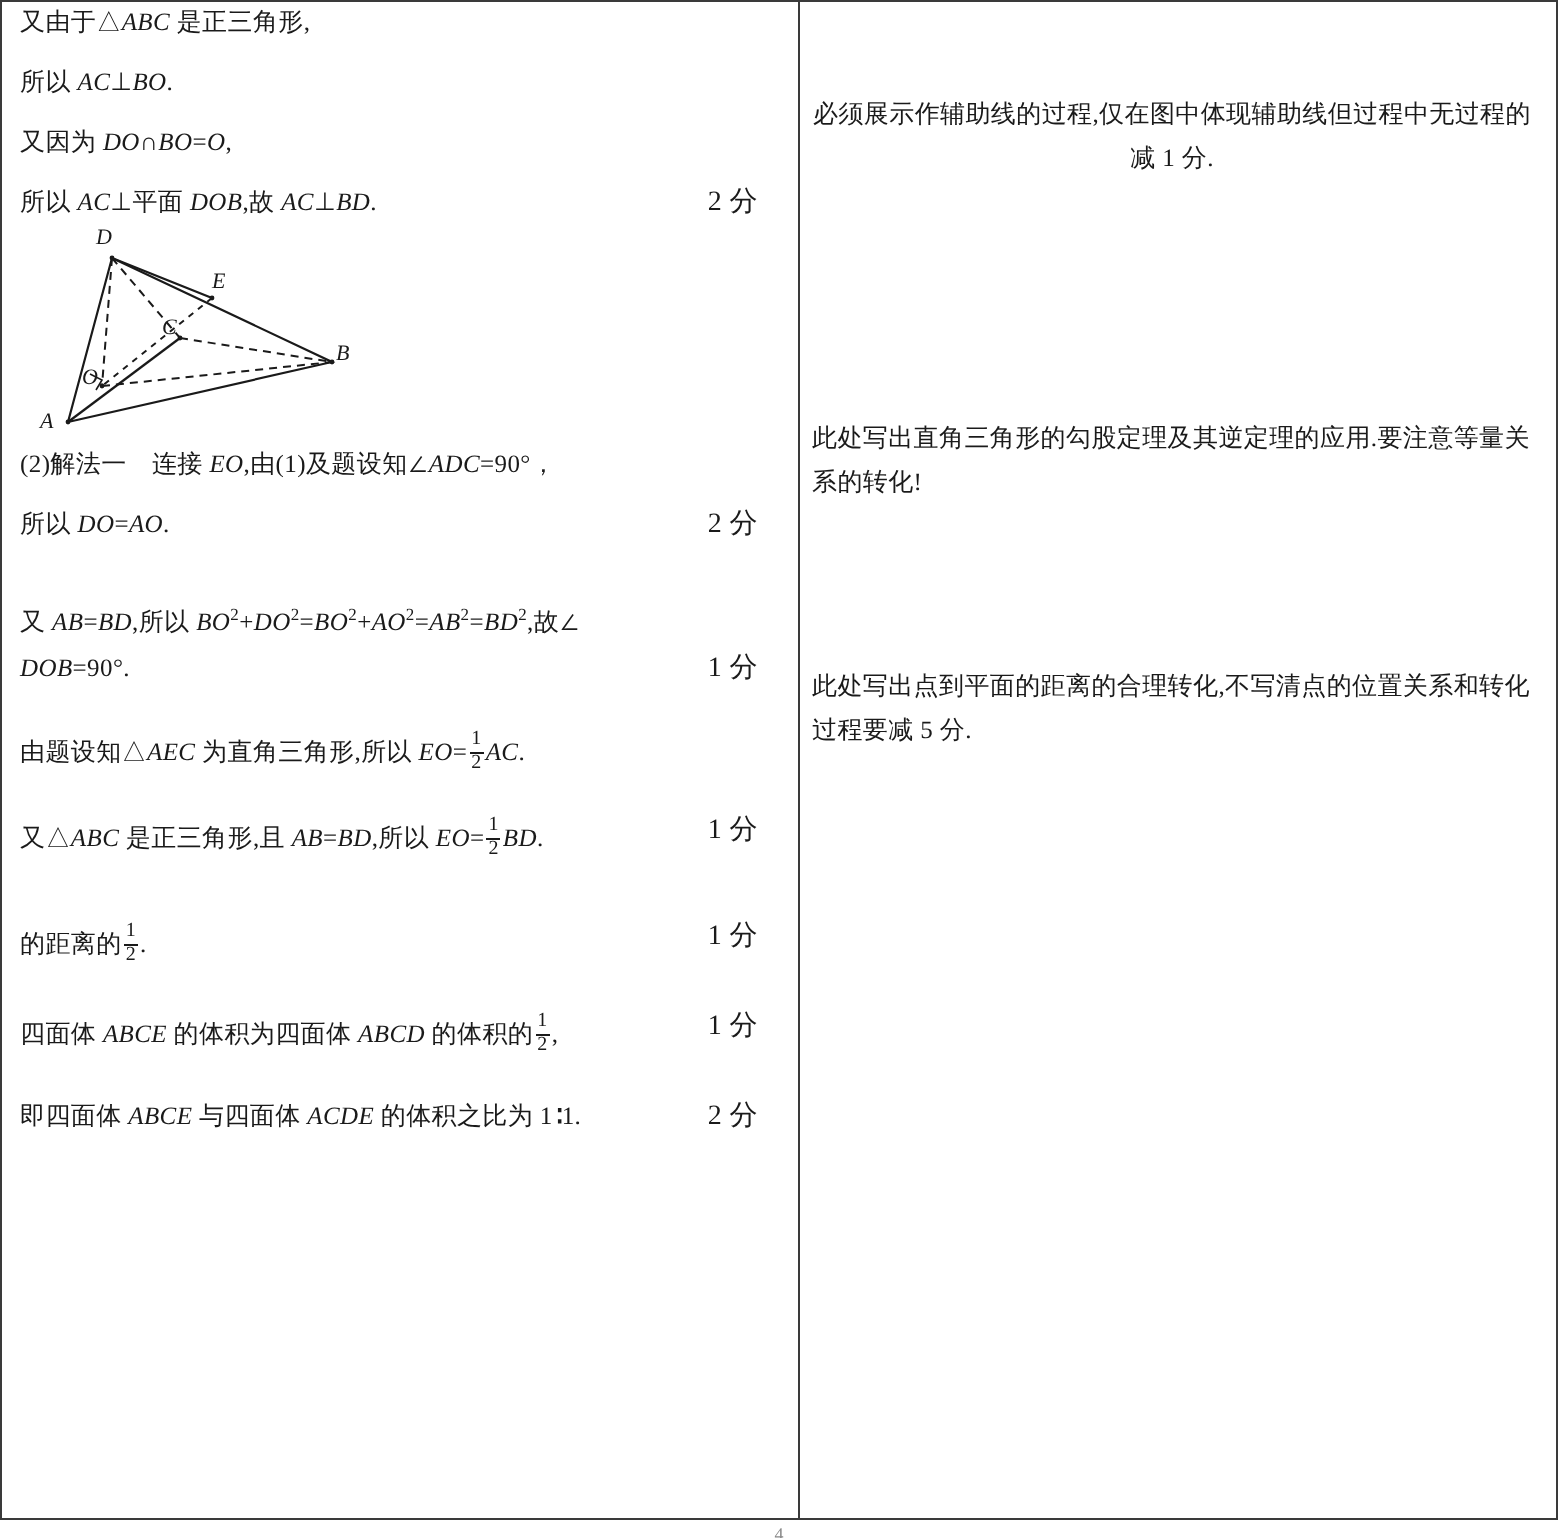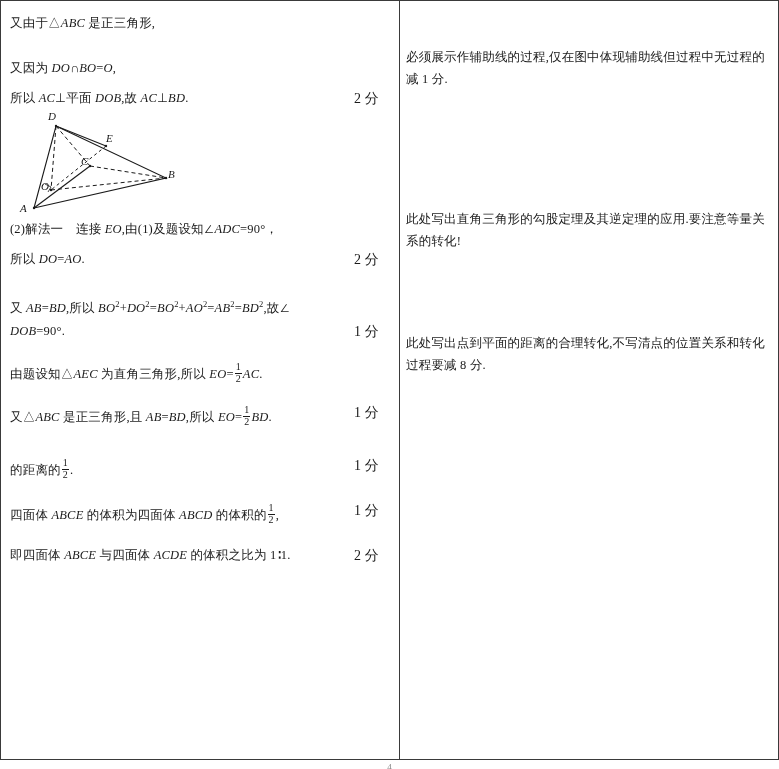--- a/index.html
+++ b/index.html
@@ -41,21 +41,21 @@
   .vline.mid   { left: 399px; }
   .vline.right { left: 778px; }
 
   .col-left {
     position: absolute;
     left: 0;
     top: 0;
     width: 399px;
     height: 760px;
     box-sizing: border-box;
-    padding: 16px 8px 0 10px;
+    padding: 4px 8px 0 10px;
   }
   .col-right {
     position: absolute;
     left: 400px;
     top: 0;
     width: 378px;
     height: 760px;
     box-sizing: border-box;
     padding: 46px 12px 0 6px;
   }
@@ -137,20 +137,24 @@
   <div class="vline right" style="height:760px;"></div>
 
   <div class="col-left">
 
     <div class="line">
       <span>又由于△<i>ABC</i> 是正三角形,</span>
       <span class="score"></span>
     </div>
     <div class="gap-15"></div>
 
+    <div class="line">
+      <span>所以 <i>AC</i>⊥<i>BO</i>.</span>
+      <span class="score"></span>
+    </div>
     <div class="gap-15"></div>
 
     <div class="line">
       <span>又因为 <i>DO</i>∩<i>BO</i>=<i>O</i>,</span>
       <span class="score"></span>
     </div>
     <div class="gap-15"></div>
 
     <div class="line">
       <span>所以 <i>AC</i>⊥平面 <i>DOB</i>,故 <i>AC</i>⊥<i>BD</i>.</span>
@@ -251,20 +255,20 @@
     <div class="gap-8"></div>
 
     <div class="line">
       <span>即四面体 <i>ABCE</i> 与四面体 <i>ACDE</i> 的体积之比为 1∶1.</span>
       <span class="score">2 分</span>
     </div>
 
   </div>
 
   <div class="col-right">
-    <div class="rline rblock" style="margin-bottom:118px;">必须展示作辅助线的过程,仅在图中体现辅助线但过程中无过程的减 1 分.</div>
+    <div class="rline rblock" style="margin-bottom:118px;text-align:center;">必须展示作辅助线的过程,仅在图中体现辅助线但过程中无过程的减 1 分.</div>
     <div class="rline rblock" style="margin-bottom:80px;">此处写出直角三角形的勾股定理及其逆定理的应用.要注意等量关系的转化!</div>
-    <div class="rline rblock">此处写出点到平面的距离的合理转化,不写清点的位置关系和转化过程要减 8 分.</div>
+    <div class="rline rblock">此处写出点到平面的距离的合理转化,不写清点的位置关系和转化过程要减 5 分.</div>
   </div>
 
   <div class="footer-mark">4</div>
 
 </div>
 
 </body></html>

